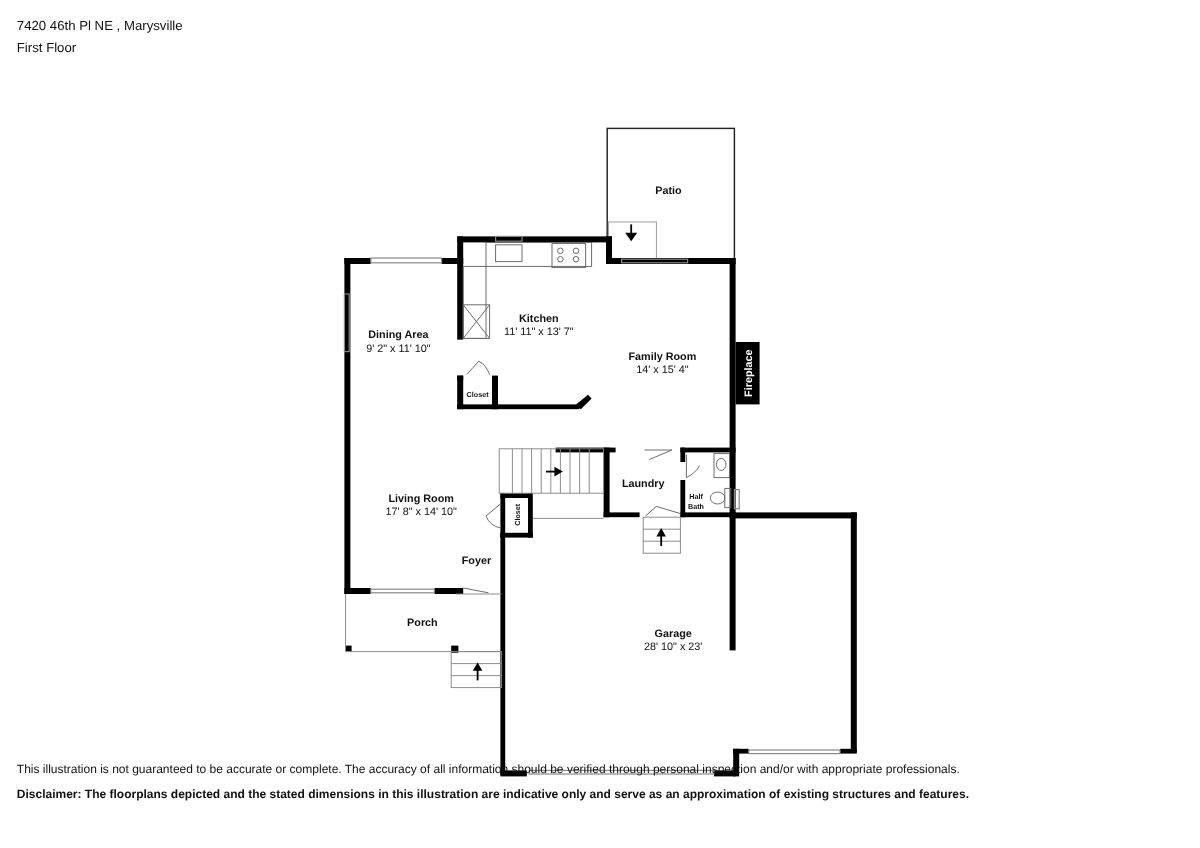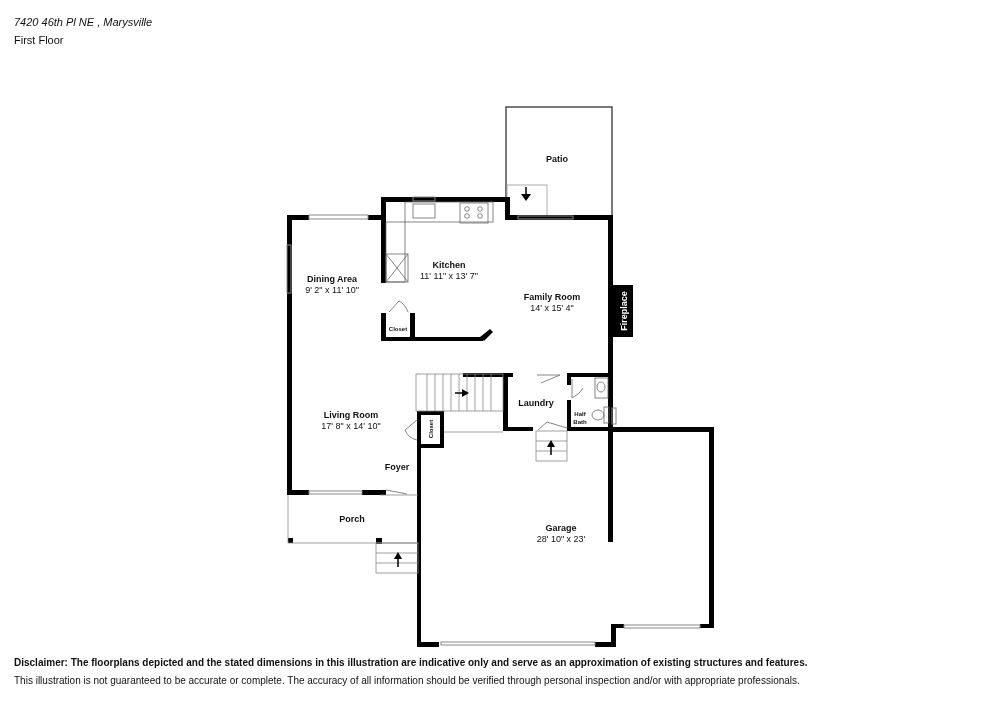--- a/index.html
+++ b/index.html
@@ -1,27 +1,27 @@
 <!DOCTYPE html>
 <html><head>
 <meta charset="utf-8">
 <style>
   html, body { margin: 0; padding: 0; background: #ffffff; }
   body { width: 1000px; height: 707px; position: relative; overflow: hidden;
          font-family: "Liberation Sans", sans-serif; color: #111; }
   .hdr { position: absolute; left: 14px; font-size: 11px; line-height: 13px; }
-  #addr { top: 16px; font-style: italic; }
+  #addr { top: 16px; }
   #floor { top: 34px; }
   svg#plan { position: absolute; left: 0; top: 0; }
   .lbl { font-family: "Liberation Sans", sans-serif; font-weight: bold; font-size: 9px; fill: #111; text-anchor: middle; }
   .dim { font-family: "Liberation Sans", sans-serif; font-size: 9px; fill: #111; text-anchor: middle; }
   .sm { font-family: "Liberation Sans", sans-serif; font-weight: bold; font-size: 6px; fill: #111; text-anchor: middle; }
   .disc { position: absolute; left: 14px; font-size: 10px; line-height: 12px; white-space: nowrap; }
   #disc1 { top: 657px; font-weight: bold; }
-  #disc2 { top: 675px; }
+  #disc2 { top: 636px; }
 </style>
 </head>
 <body>
 
 <div id="addr" class="hdr">7420 46th Pl NE , Marysville</div>
 <div id="floor" class="hdr">First Floor</div>
 
 <svg id="plan" width="1000" height="707" viewBox="0 0 1000 707">
 
   <g>

